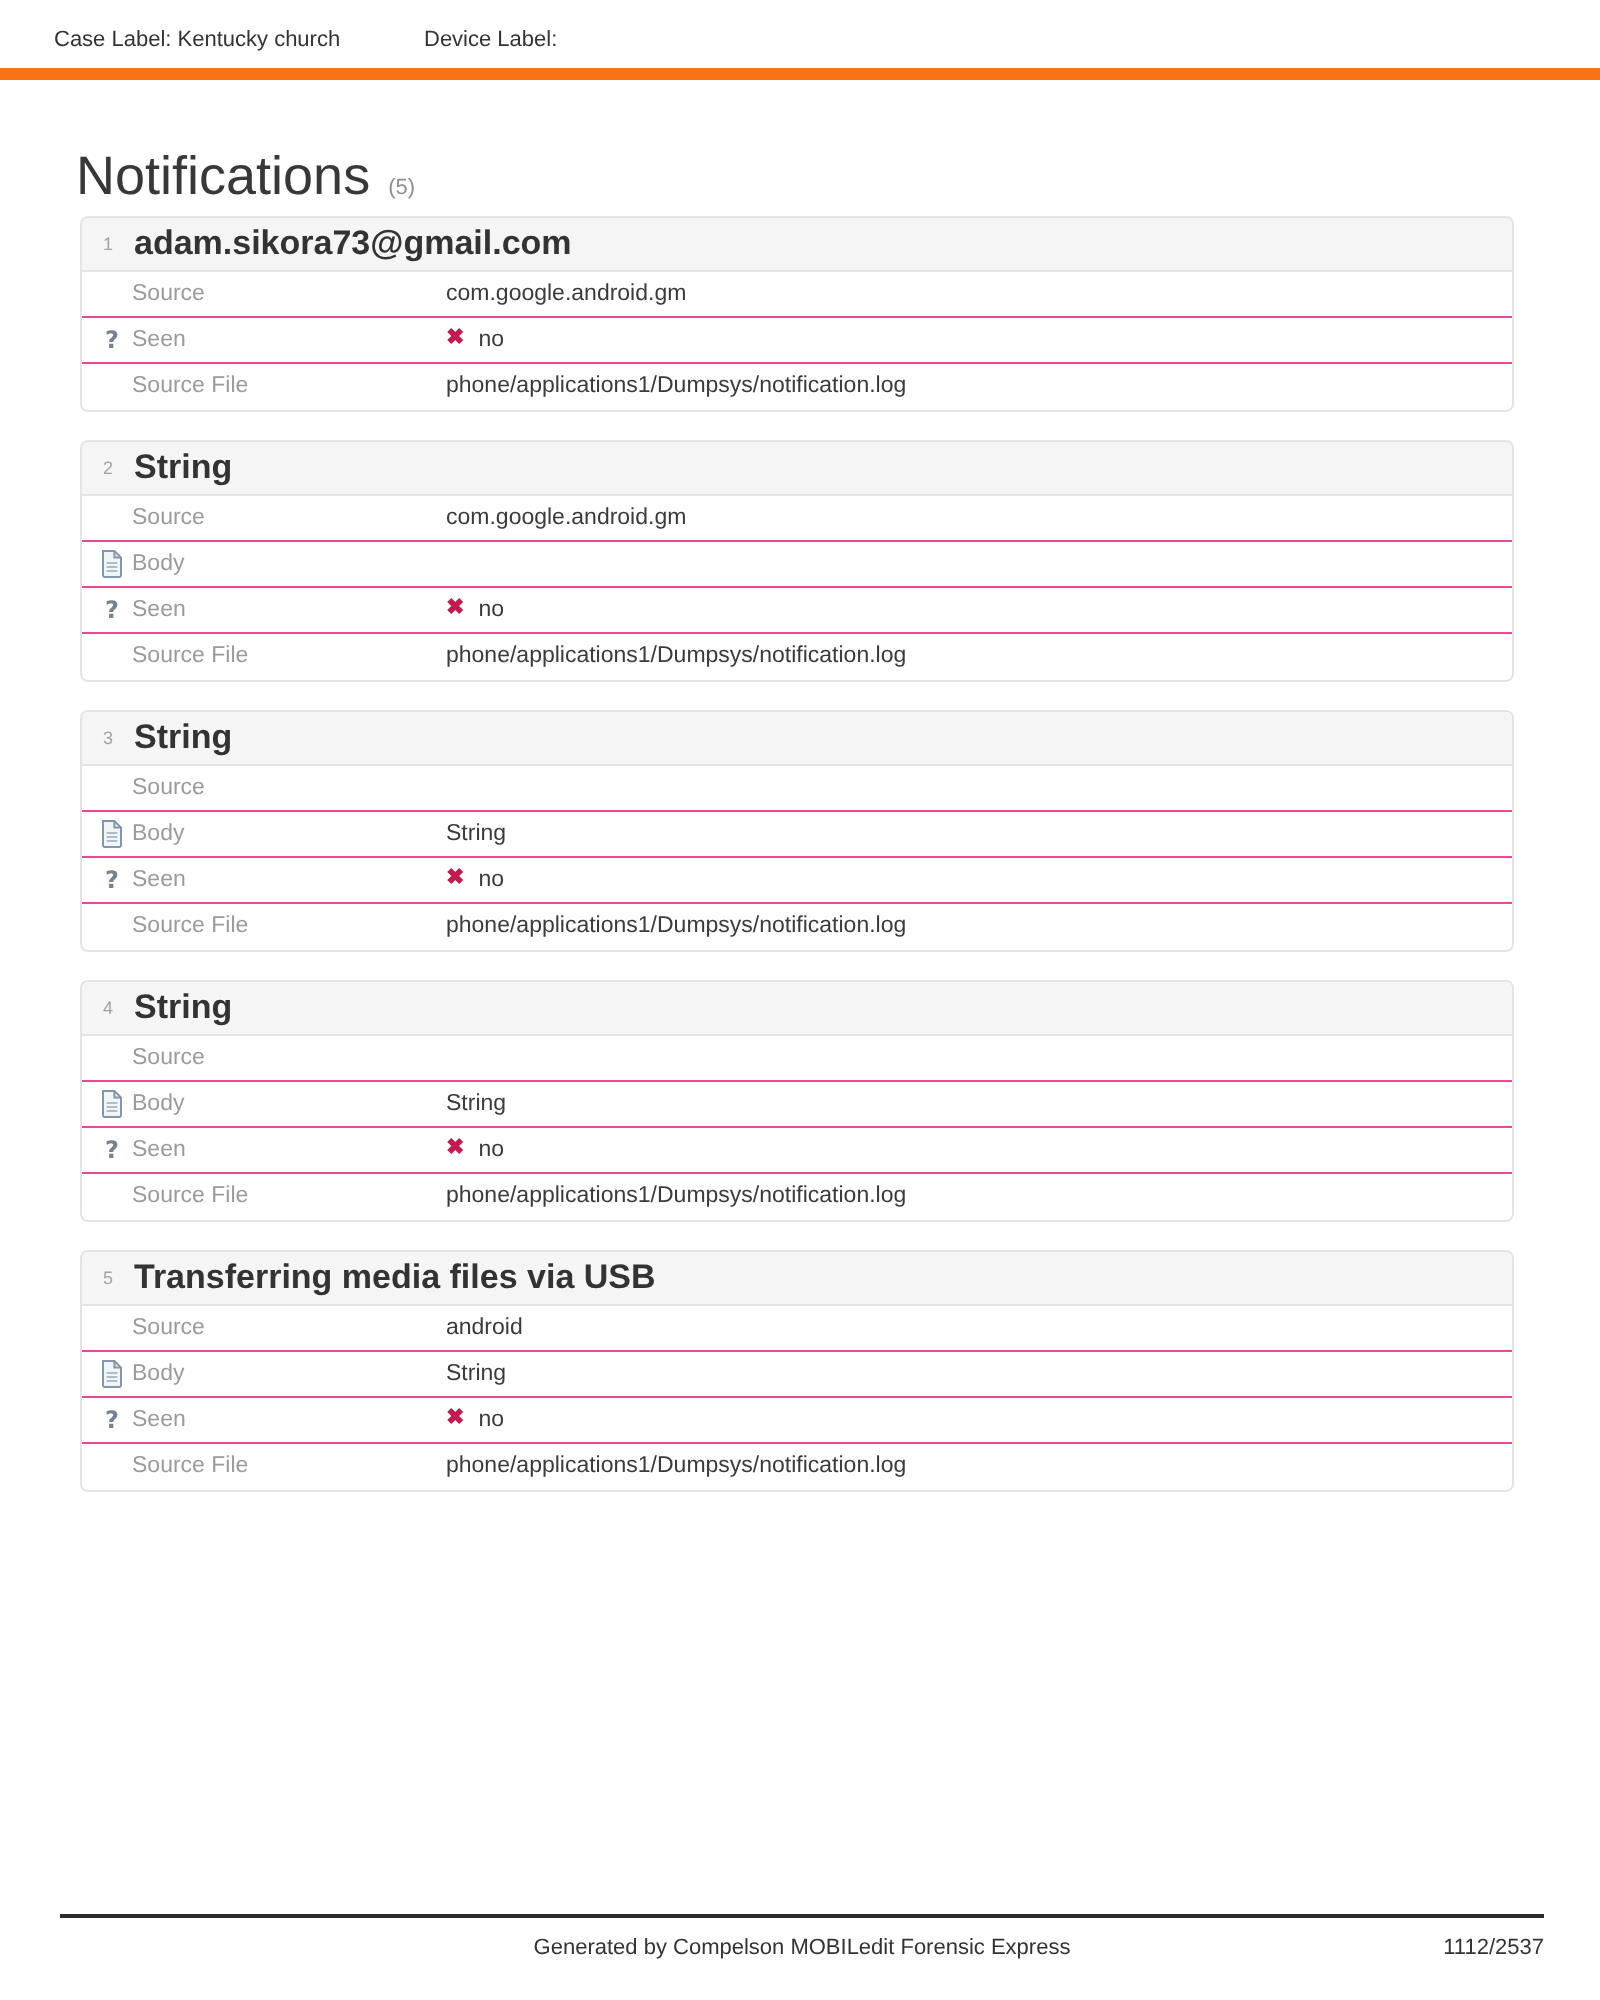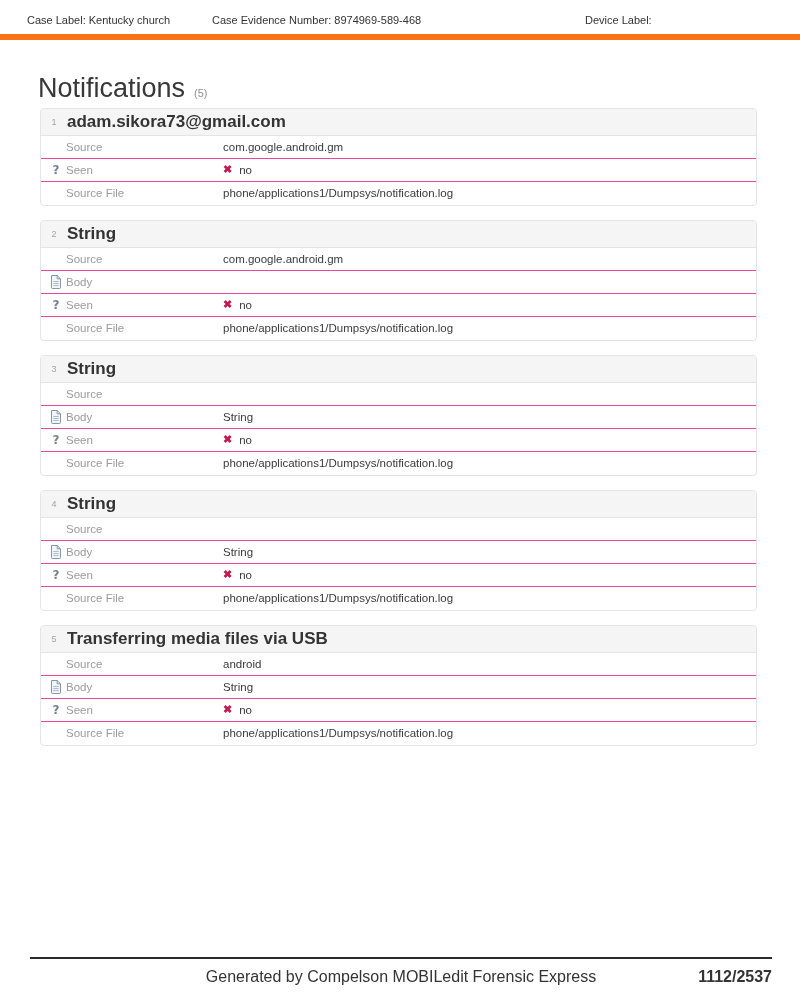--- a/index.html
+++ b/index.html
@@ -121,42 +121,40 @@
   .doc-icon svg { display: block; }
 
   
   .footer {
     position: absolute;
     left: 30px;
     right: 28px;
     top: 957px;
     border-top: 2px solid #2b2b2b;
     padding-top: 9px;
-    font-size: 16px;
+    font-size: 11px;
     color: #333333;
   }
   .footer-generated {
     display: block;
     text-align: center;
   }
   .footer-pageno {
     position: absolute;
     right: 0;
     top: 9px;
-    font-weight: bold;
   }
 </style>
 </head>
 <body>
 
 <div class="page">
 
   <header class="topbar">
     <span class="col1">Case Label: Kentucky church</span>
-    <span class="col2">Case Evidence Number: 8974969-589-468</span>
     <span class="col3">Device Label:</span>
   </header>
 
   <div class="title-row">
     <h1 class="page-title">Notifications</h1>
     <span class="title-count">(5)</span>
   </div>
 
   <div class="cards">
   <section class="card">

